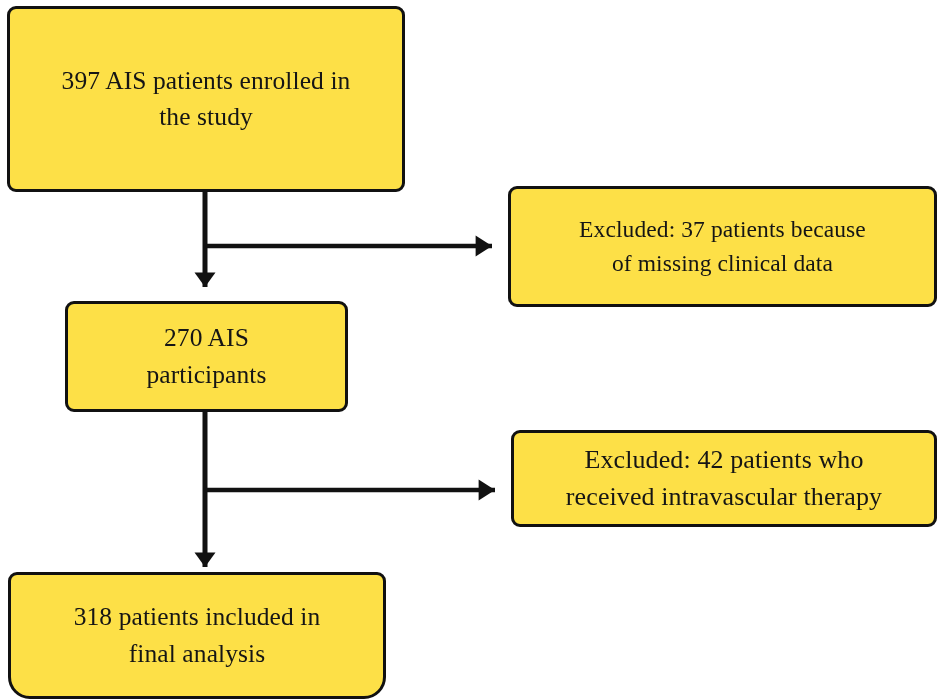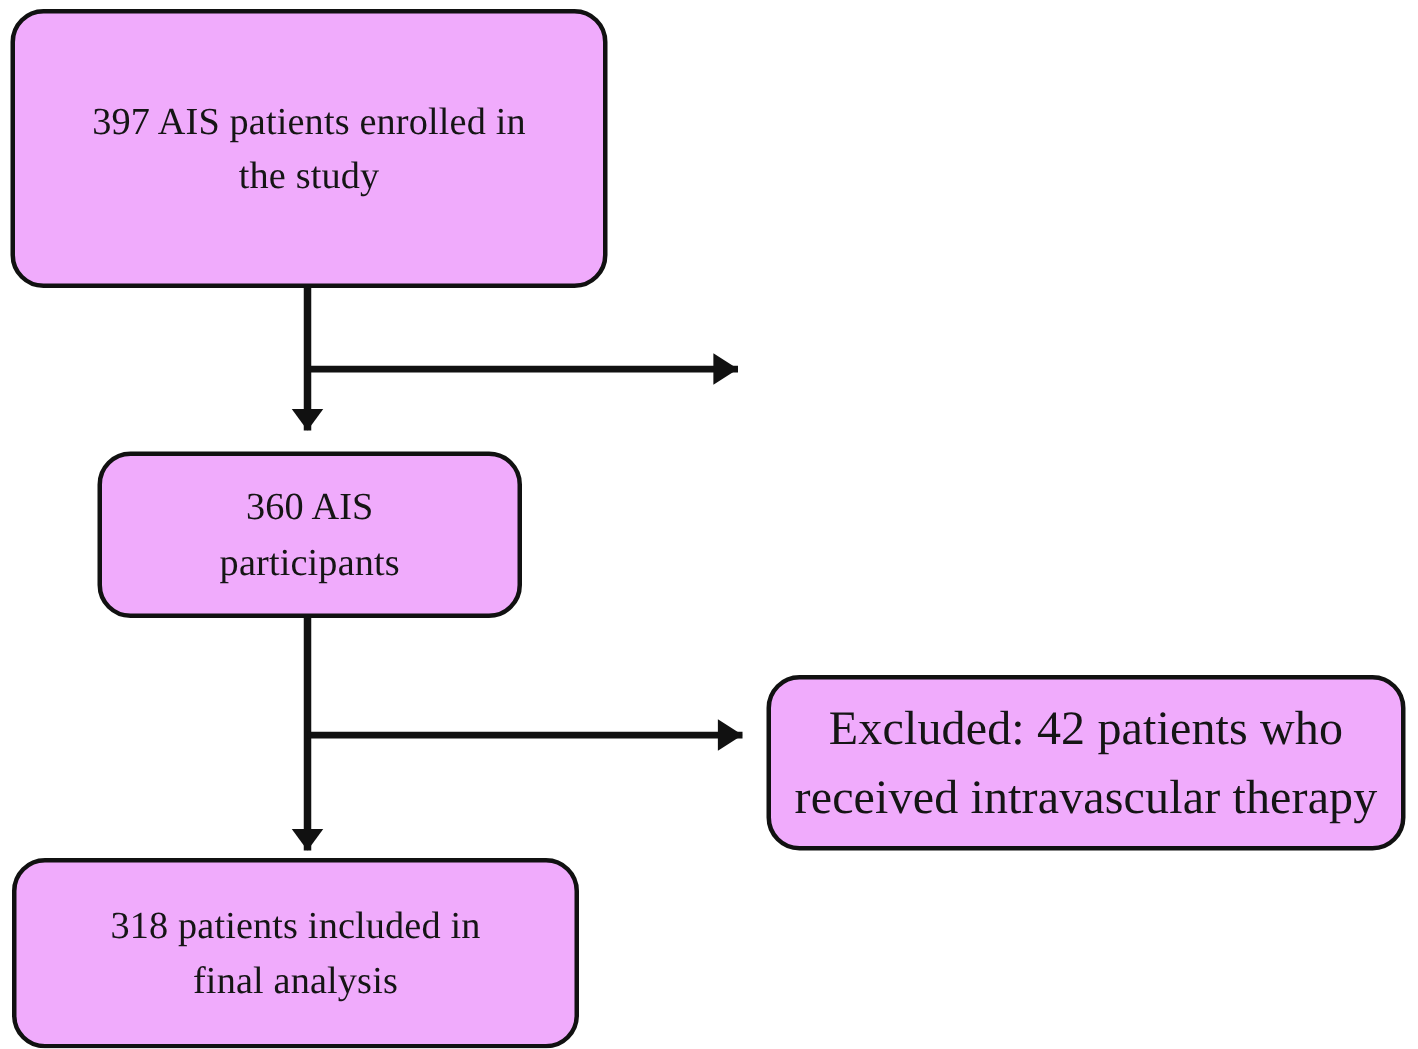--- a/index.html
+++ b/index.html
@@ -22,22 +22,22 @@
     position: absolute;
     left: 0;
     top: 0;
     width: 945px;
     height: 699px;
   }
   .node-box {
     position: absolute;
     box-sizing: border-box;
     border: 3px solid #111111;
-    border-radius: 22px;
-    background: #f0abfc;
+    border-radius: 9px;
+    background: #fde047;
     display: flex;
     align-items: center;
     justify-content: center;
     text-align: center;
     color: #151515;
     line-height: 1.42;
     letter-spacing: 0.1px;
     padding: 4px 12px;
   }
   .node-label {
@@ -53,22 +53,22 @@
   }
   #box-excluded-1 {
     left: 508px; top: 186px; width: 429px; height: 121px;
     font-size: 23.5px;
   }
   #box-participants {
     left: 65px;  top: 301px; width: 283px; height: 111px;
     font-size: 25.5px;
   }
   #box-excluded-2 {
-    left: 511px; top: 450px; width: 426px; height: 117px;
-    font-size: 32px;
+    left: 511px; top: 430px; width: 426px; height: 97px;
+    font-size: 26px;
   }
   #box-final {
     left: 8px;   top: 572px; width: 378px; height: 127px;
     font-size: 25.5px;
     border-bottom-left-radius: 22px;
     border-bottom-right-radius: 22px;
   }
 </style>
 </head>
 <body>
@@ -92,23 +92,27 @@
     <path d="M 205 412 L 205 567" stroke="#111111" stroke-width="5" fill="none" marker-end="url(#arrow-down)"></path>
 
     <path d="M 205 490 L 495 490" stroke="#111111" stroke-width="4.5" fill="none" marker-end="url(#arrow-right)"></path>
   </svg>
 
   <div class="node-box" id="box-enrolled">
     <span class="node-label">397 AIS patients enrolled in
 the study</span>
   </div>
 
+  <div class="node-box" id="box-excluded-1">
+    <span class="node-label">Excluded: 37 patients because
+of missing clinical data</span>
+  </div>
 
   <div class="node-box" id="box-participants">
-    <span class="node-label">360 AIS
+    <span class="node-label">270 AIS
 participants</span>
   </div>
 
   <div class="node-box" id="box-excluded-2">
     <span class="node-label">Excluded: 42 patients who
 received intravascular therapy</span>
   </div>
 
   <div class="node-box" id="box-final">
     <span class="node-label">318 patients included in

